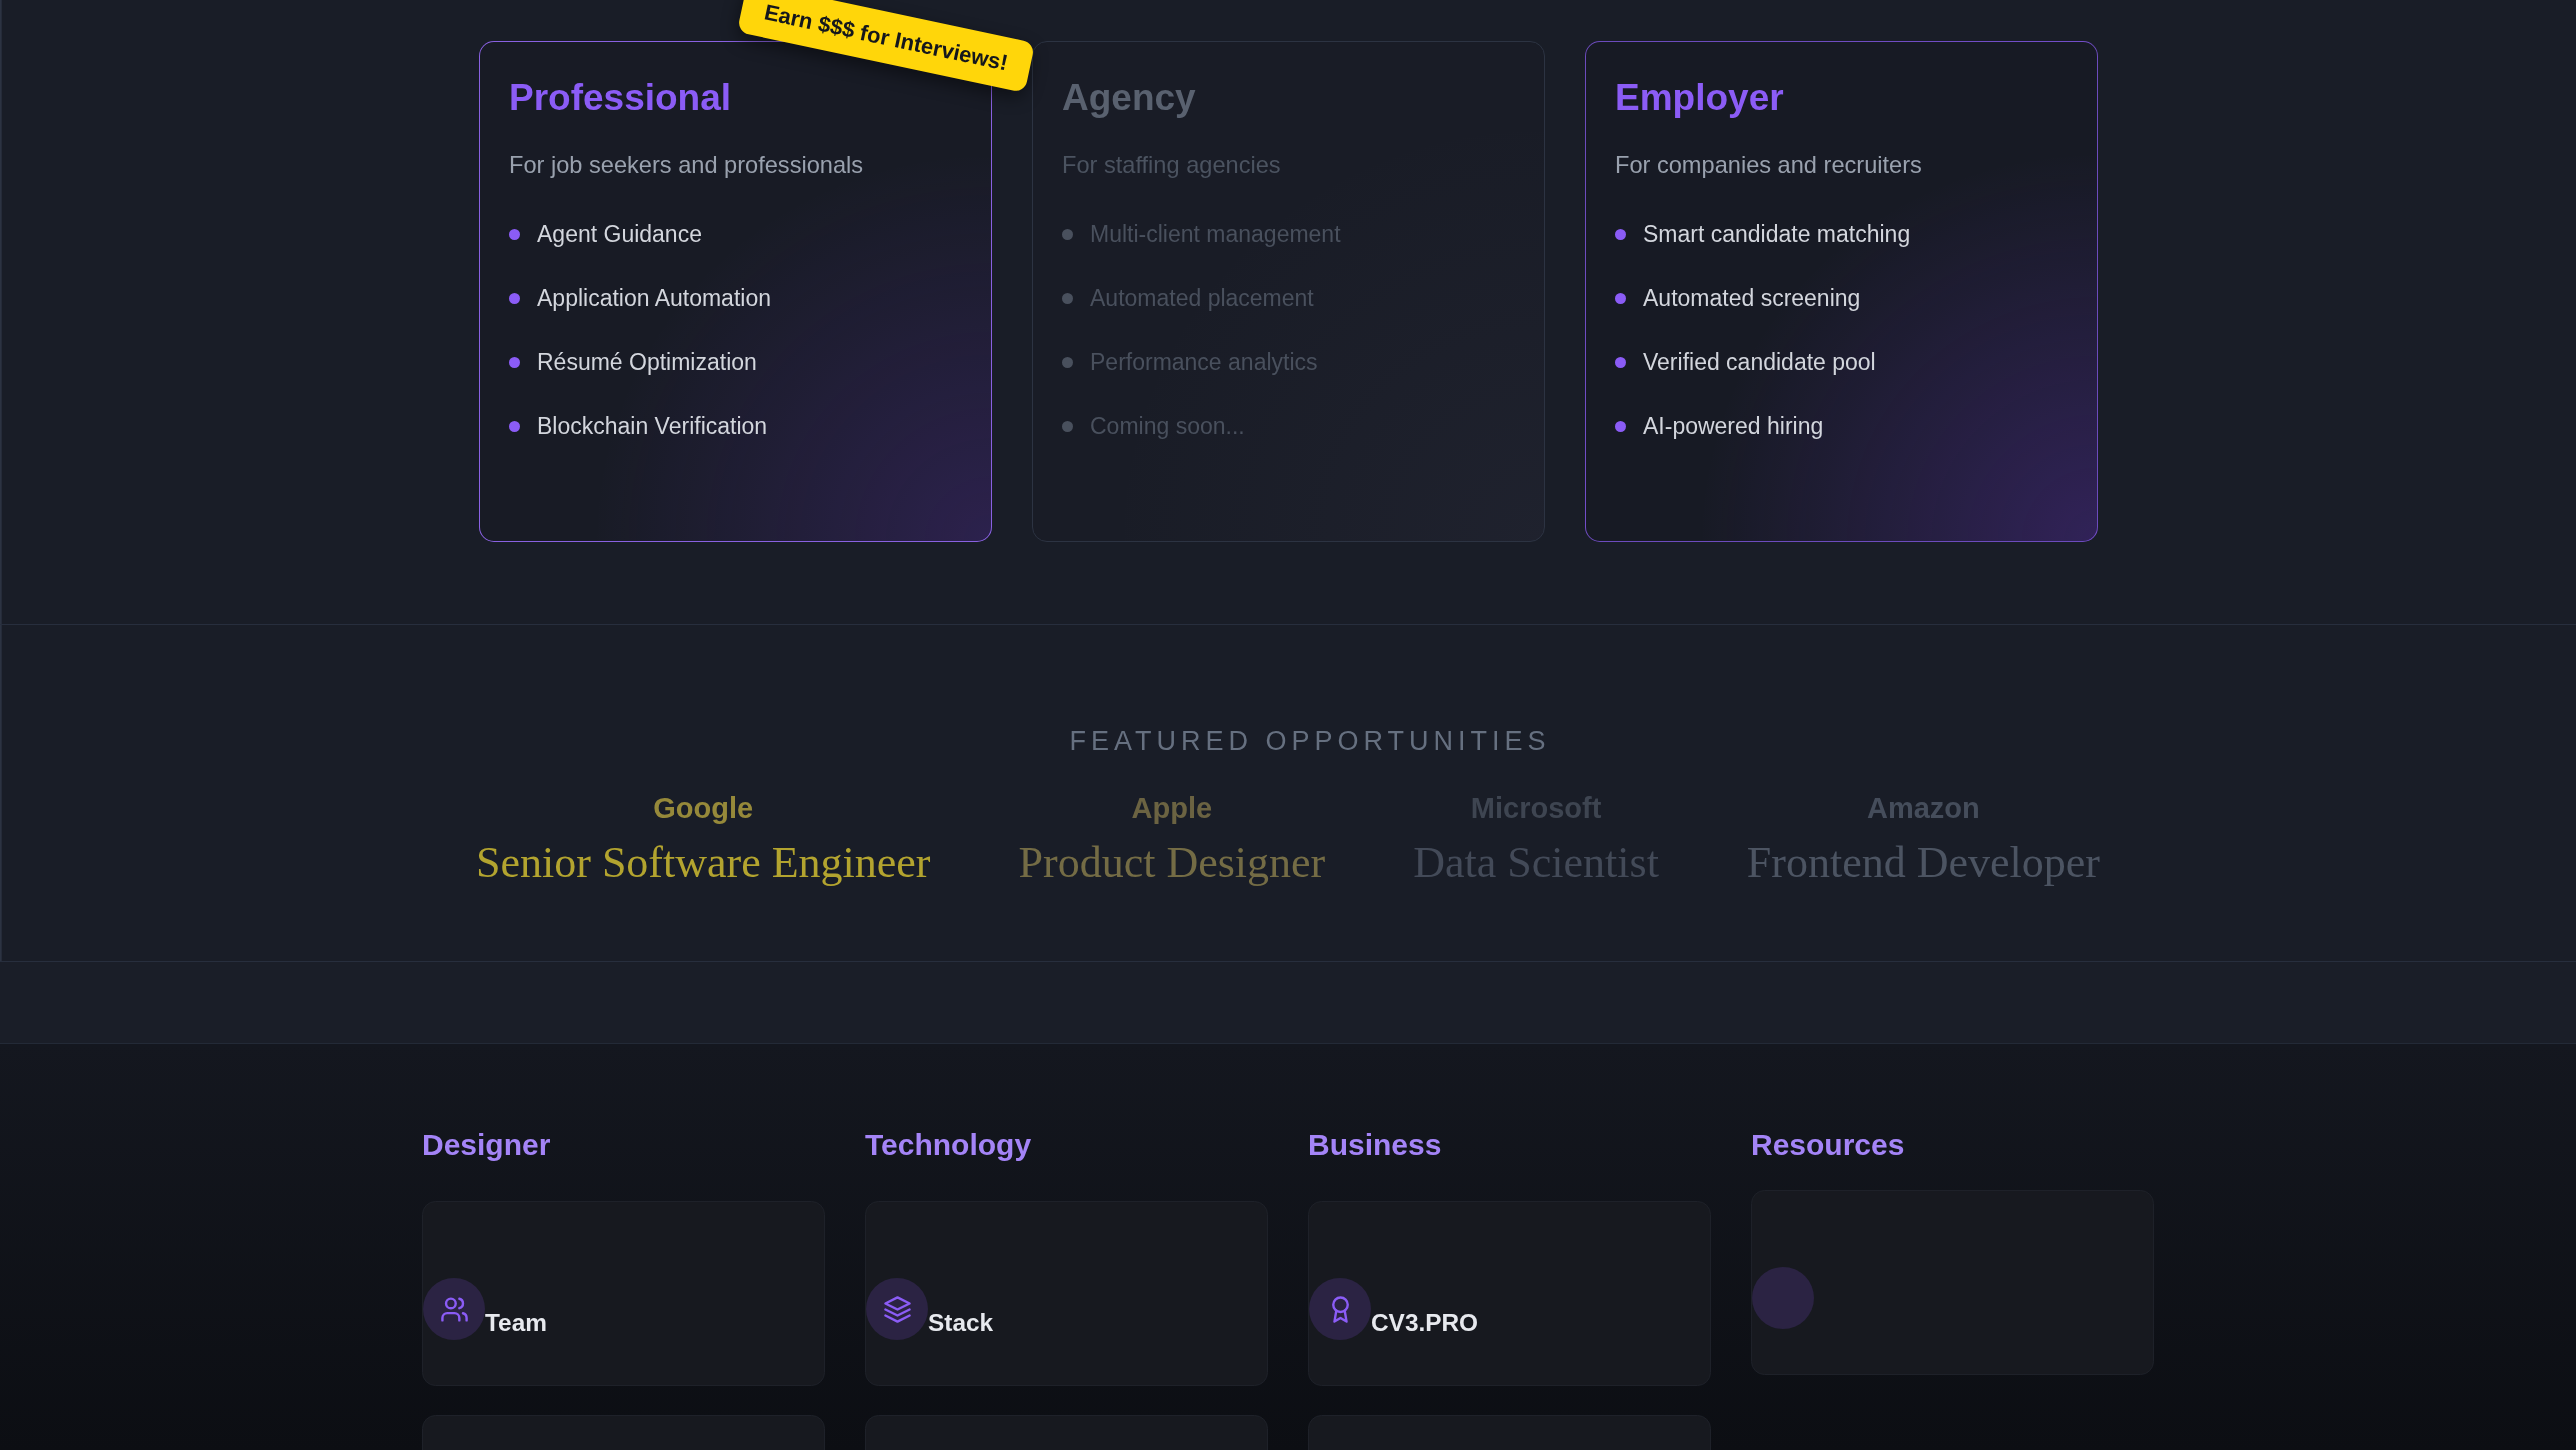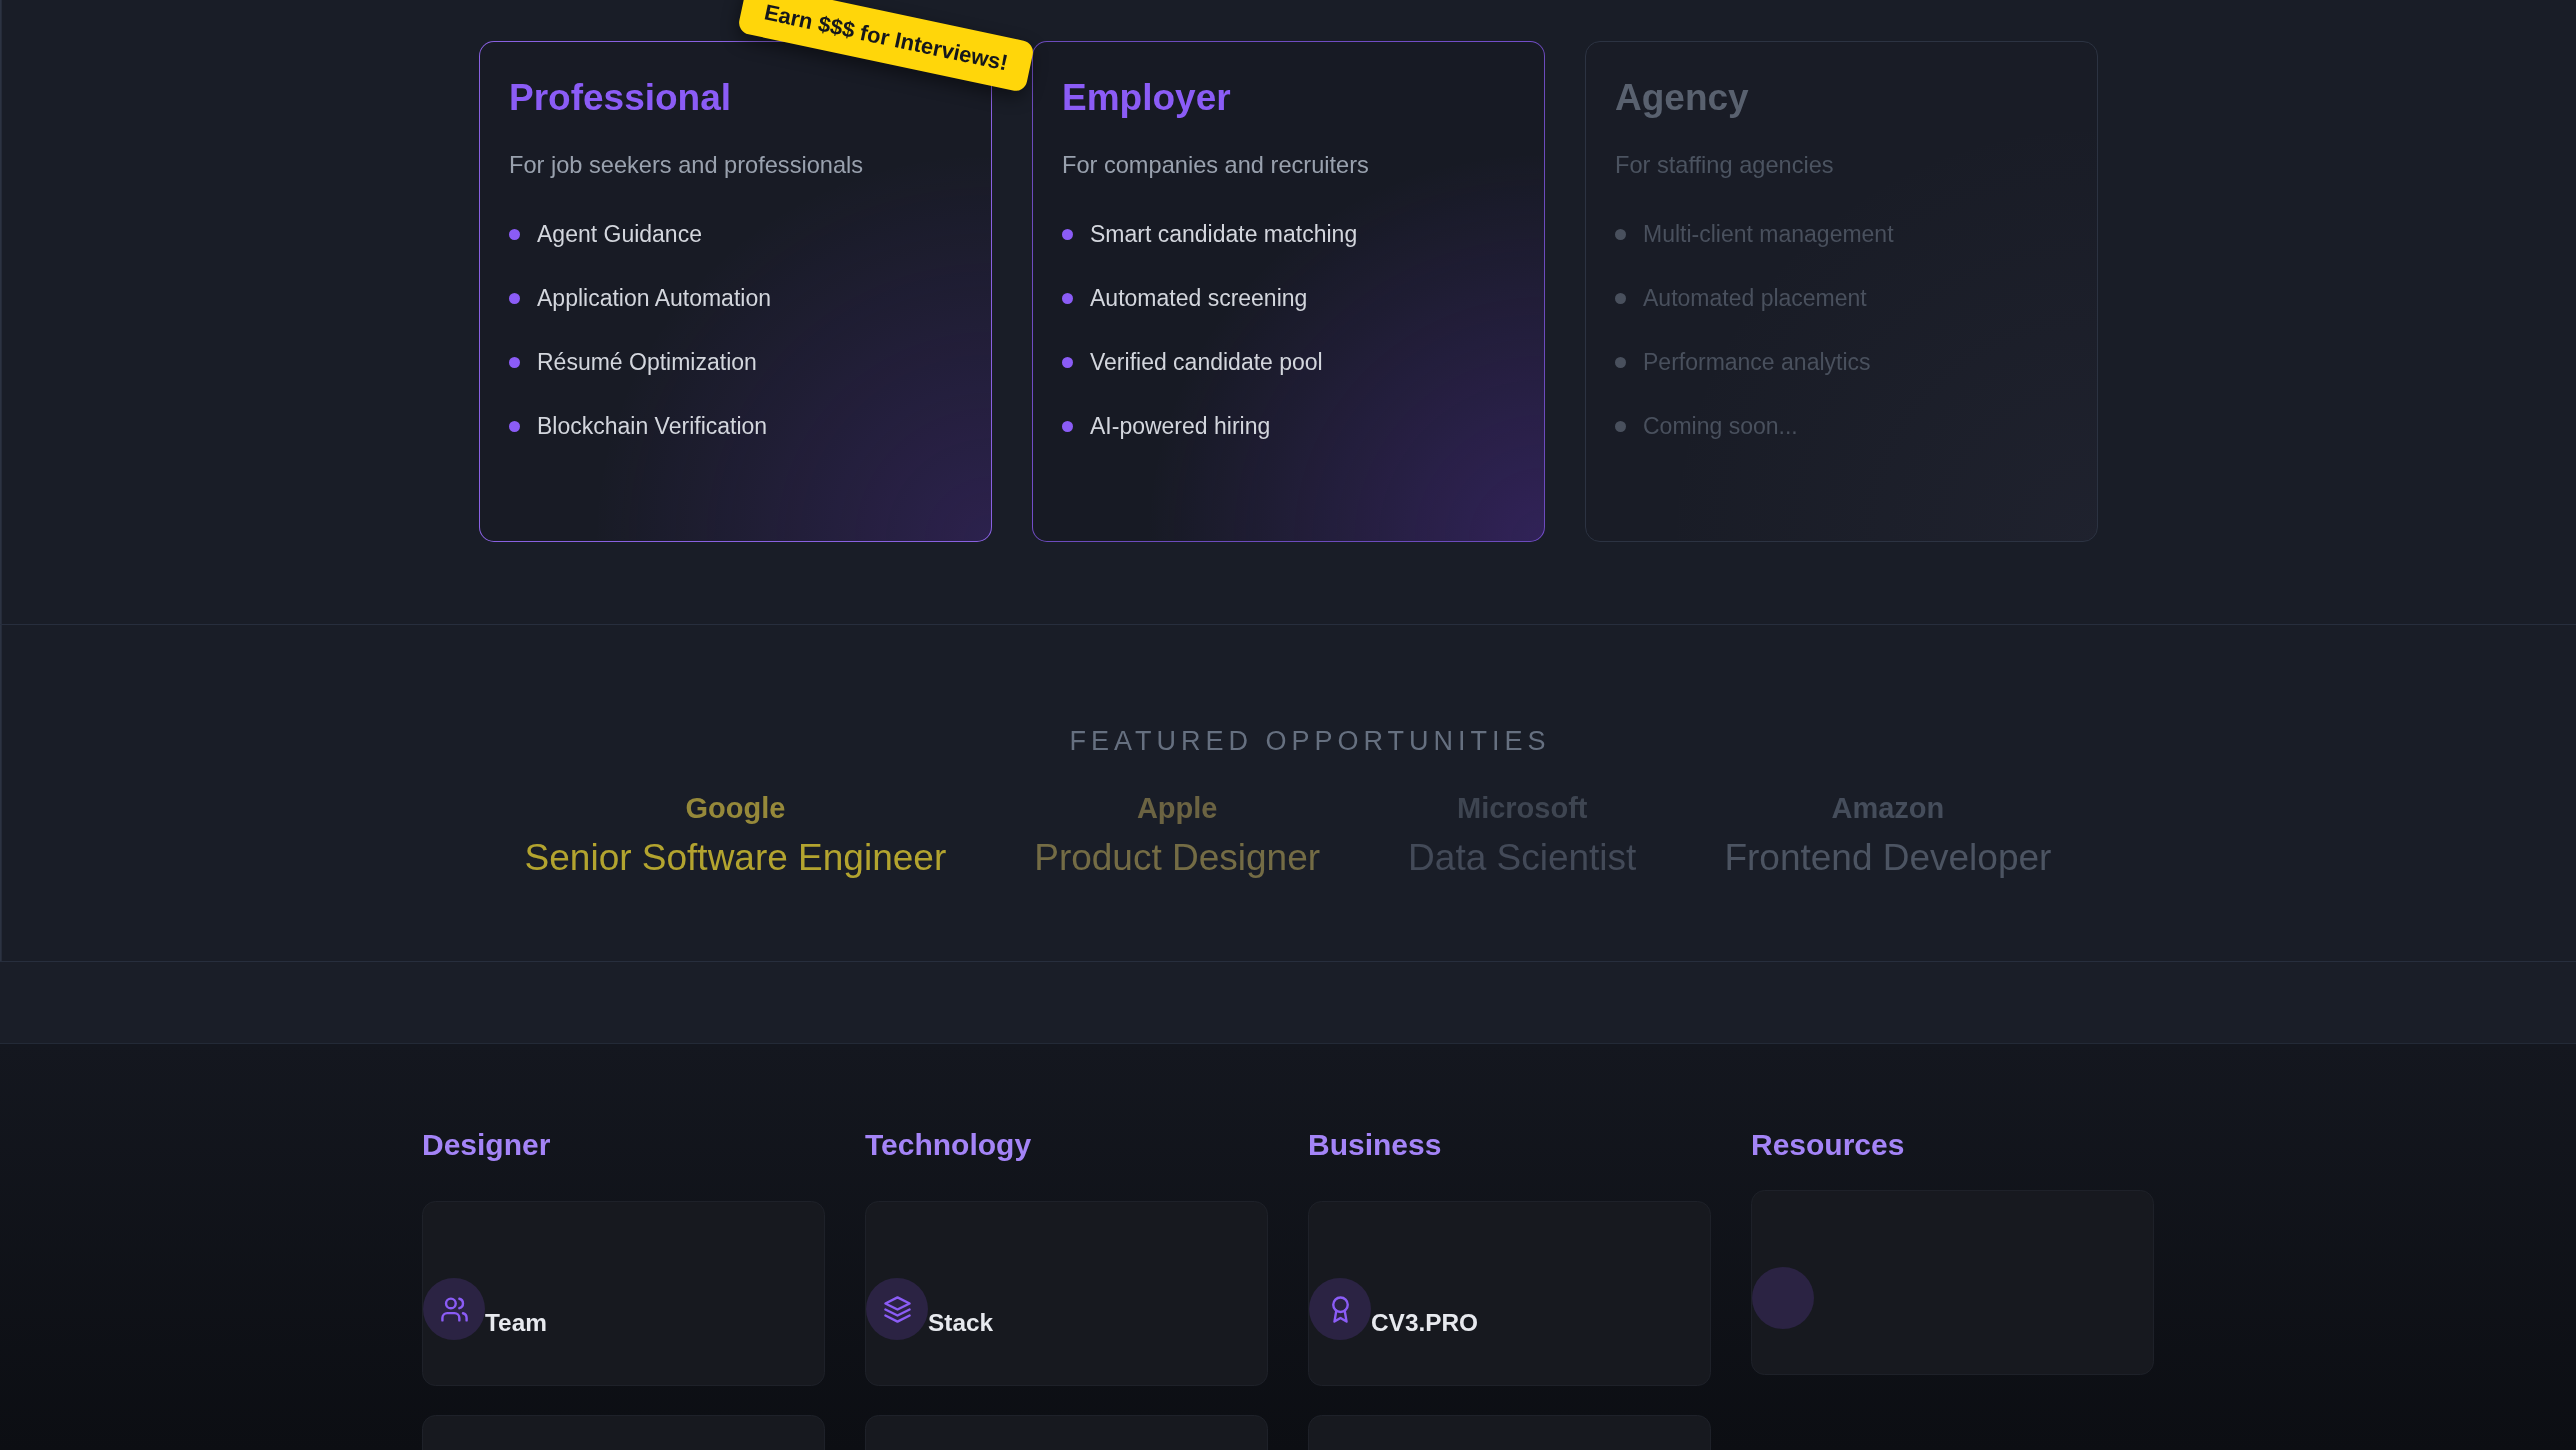--- a/index.html
+++ b/index.html
@@ -49,21 +49,21 @@
     padding:12.6px 23px;border-radius:11.8px;
     box-shadow:0 6.7px 17px rgba(0,0,0,.45);
     z-index:5;
   }
   
   .featured-section{height:337px;box-sizing:border-box;border-bottom:0.8px solid #272e3d;text-align:center;}
   .featured-heading{padding-top:101px;font-size:27px;letter-spacing:5px;color:#667080;padding-left:44px;}
   .featured-row{margin-top:35px;display:flex;justify-content:center;align-items:flex-start;gap:88px;}
   .featured-item{cursor:default;}
   .featured-item .company{font-size:29px;margin-bottom:11.8px;font-weight:bold;}
-  .featured-item .role{font-size:37px;}
+  .featured-item .role{font-size:44px;font-family:Liberation Serif, serif;}
   .fi-0 .company{color:#96893a;} .fi-0 .role{color:#b3a42f;}
   .fi-1 .company{color:#6b6342;} .fi-1 .role{color:#746c45;}
   .fi-2 .company{color:#3e4551;} .fi-2 .role{color:#434a58;}
   .fi-3 .company{color:#454d5b;} .fi-3 .role{color:#4c5462;}
   
   .band-section{height:82px;box-sizing:border-box;border-bottom:0.8px solid #232a37;background:#1a1e28;}
   
   .footer{height:407px;box-sizing:border-box;background:linear-gradient(#14171f,#0c0e13);padding-top:84px;}
   .footer-grid{width:1732px;margin:0 auto;display:flex;gap:40px;}
   .footer-col{width:403px;flex:0 0 auto;}
@@ -108,62 +108,62 @@
               <span class="dot"></span>
               <span>Résumé Optimization</span>
             </li>
           <li>
               <span class="dot"></span>
               <span>Blockchain Verification</span>
             </li>
         </ul>
       </div>
 
+      <div class="plan-card agency">
+        <h3 class="plan-title">Agency</h3>
+        <p class="plan-desc">For staffing agencies</p>
+        <ul class="plan-features">
+          <li>
+              <span class="dot"></span>
+              <span>Multi-client management</span>
+            </li>
+          <li>
+              <span class="dot"></span>
+              <span>Automated placement</span>
+            </li>
+          <li>
+              <span class="dot"></span>
+              <span>Performance analytics</span>
+            </li>
+          <li>
+              <span class="dot"></span>
+              <span>Coming soon...</span>
+            </li>
+        </ul>
+      </div>
+
       <div class="plan-card employer">
         <h3 class="plan-title">Employer</h3>
         <p class="plan-desc">For companies and recruiters</p>
         <ul class="plan-features">
           <li>
               <span class="dot"></span>
               <span>Smart candidate matching</span>
             </li>
           <li>
               <span class="dot"></span>
               <span>Automated screening</span>
             </li>
           <li>
               <span class="dot"></span>
               <span>Verified candidate pool</span>
             </li>
           <li>
               <span class="dot"></span>
               <span>AI-powered hiring</span>
-            </li>
-        </ul>
-      </div>
-
-      <div class="plan-card agency">
-        <h3 class="plan-title">Agency</h3>
-        <p class="plan-desc">For staffing agencies</p>
-        <ul class="plan-features">
-          <li>
-              <span class="dot"></span>
-              <span>Multi-client management</span>
-            </li>
-          <li>
-              <span class="dot"></span>
-              <span>Automated placement</span>
-            </li>
-          <li>
-              <span class="dot"></span>
-              <span>Performance analytics</span>
-            </li>
-          <li>
-              <span class="dot"></span>
-              <span>Coming soon...</span>
             </li>
         </ul>
       </div>
 
     </div>
   </section>
 
   <section class="featured-section">
     <div class="featured-heading">FEATURED OPPORTUNITIES</div>
     <div class="featured-row">

